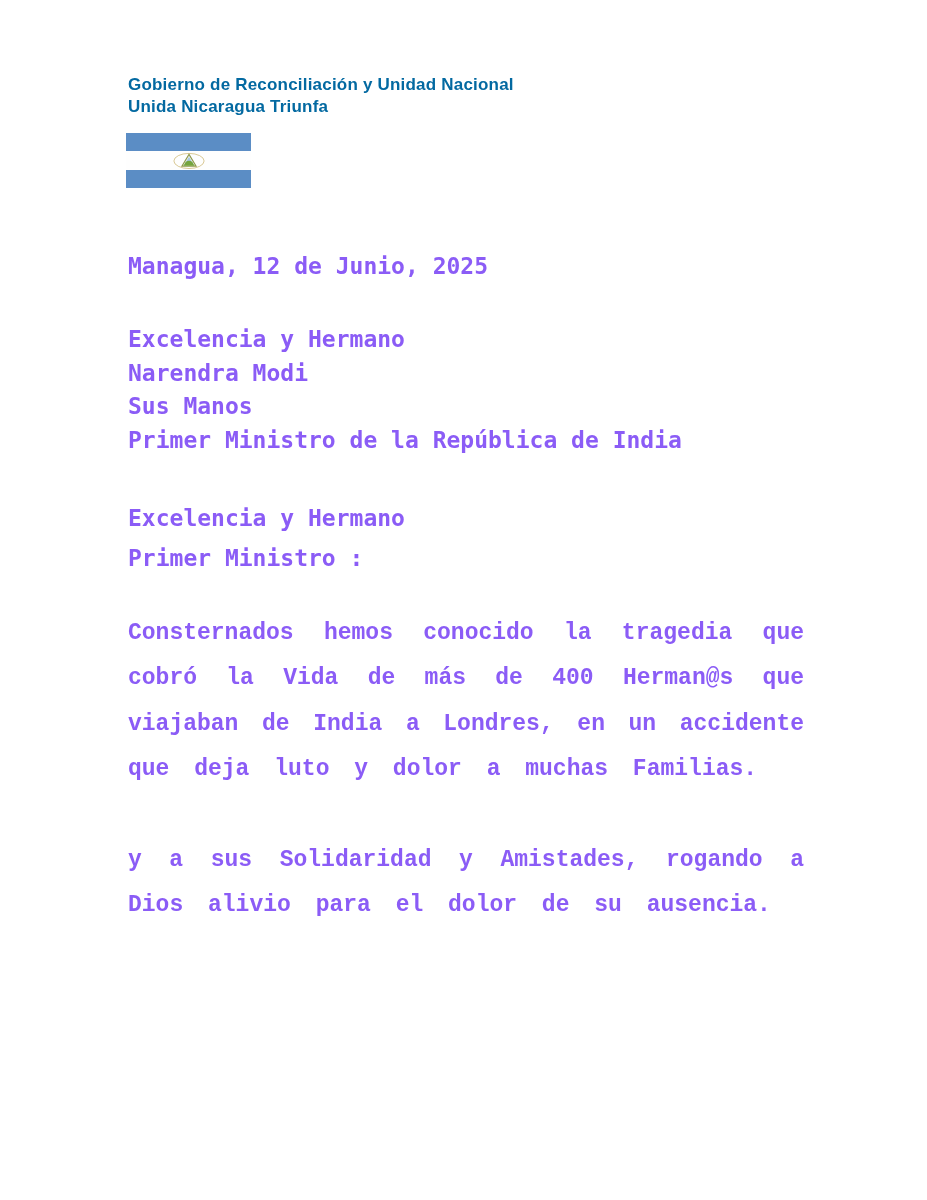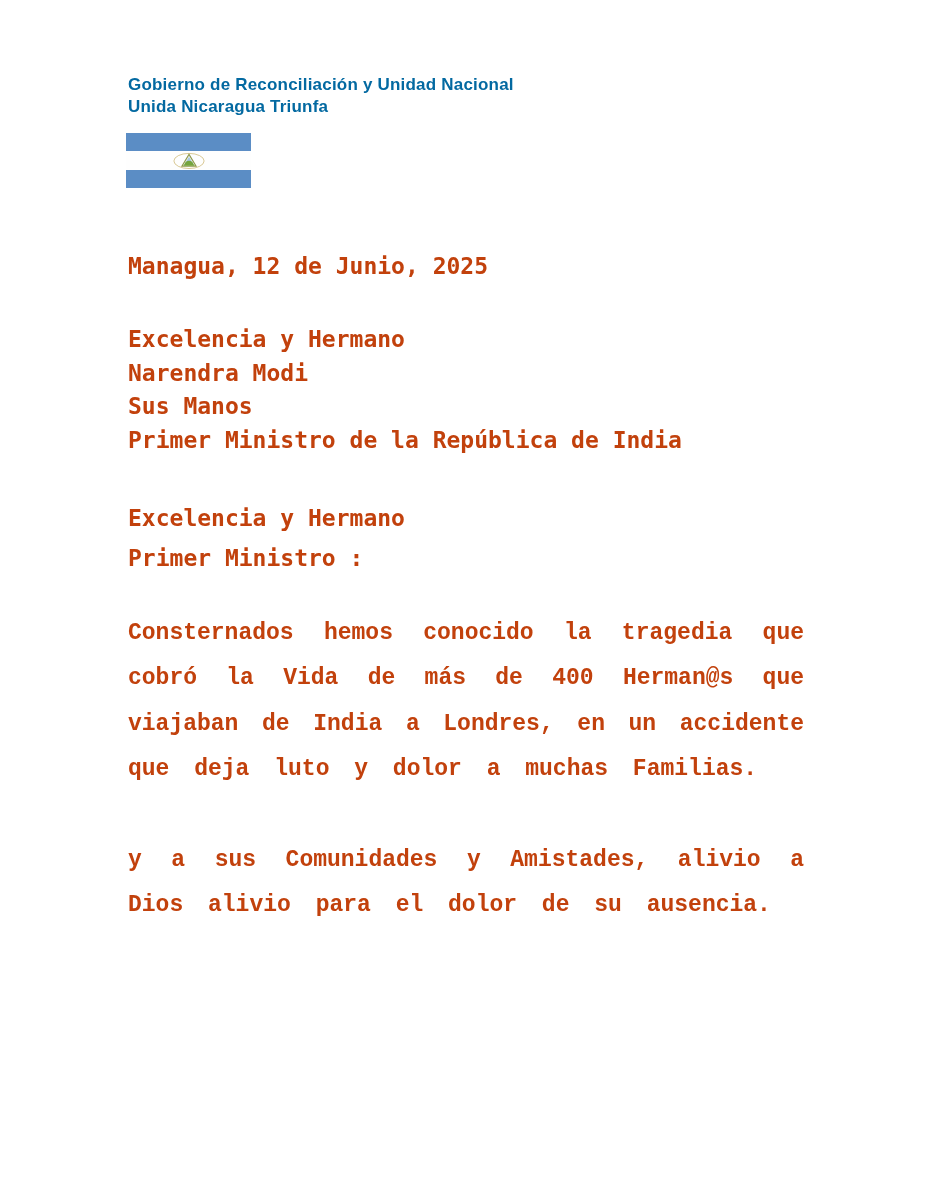--- a/index.html
+++ b/index.html
@@ -40,21 +40,21 @@
   .flag .stripe.white {
     background: #fefefe;
     display: flex;
     align-items: center;
     justify-content: center;
   }
   .mono {
     font-family: "DejaVu Sans Mono", "Liberation Mono", monospace;
     font-weight: bold;
     font-size: 23px;
-    color: #c2410c;
+    color: #8b5cf6;
   }
   .dateline {
     position: absolute;
     left: 128px;
     top: 250px;
     line-height: 33px;
     white-space: nowrap;
   }
   .recipient {
     position: absolute;
@@ -130,17 +130,17 @@
   </div>
 
   <div class="para para-1 mono">
     <div class="jline">Consternados hemos conocido la tragedia que</div>
     <div class="jline">cobró la Vida de más de 400 Herman@s que</div>
     <div class="jline">viajaban de India a Londres, en un accidente</div>
     <div class="jline lastline">que deja luto y dolor a muchas Familias.</div>
   </div>
 
   <div class="para para-2 mono">
-    <div class="jline">y a sus Comunidades y Amistades, alivio a</div>
+    <div class="jline">y a sus Solidaridad y Amistades, rogando a</div>
     <div class="jline lastline">Dios alivio para el dolor de su ausencia.</div>
   </div>
 
 </div>
 
 </body></html>

